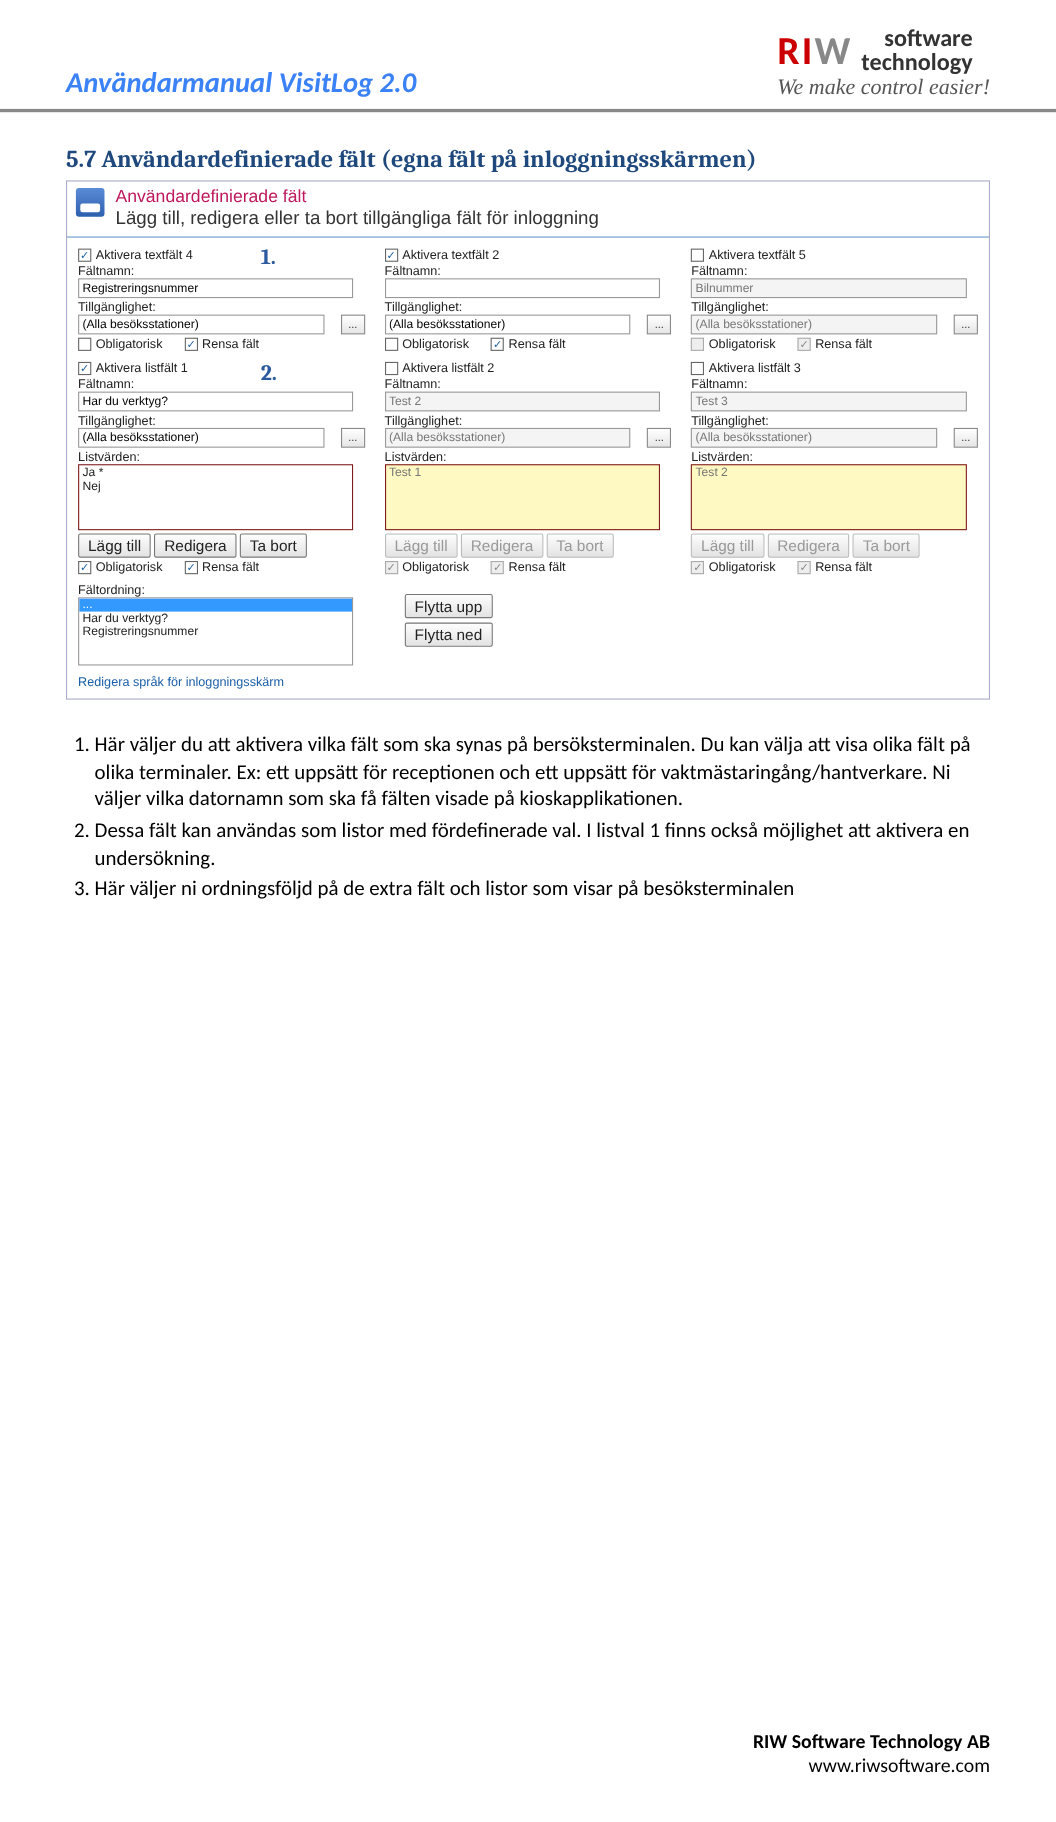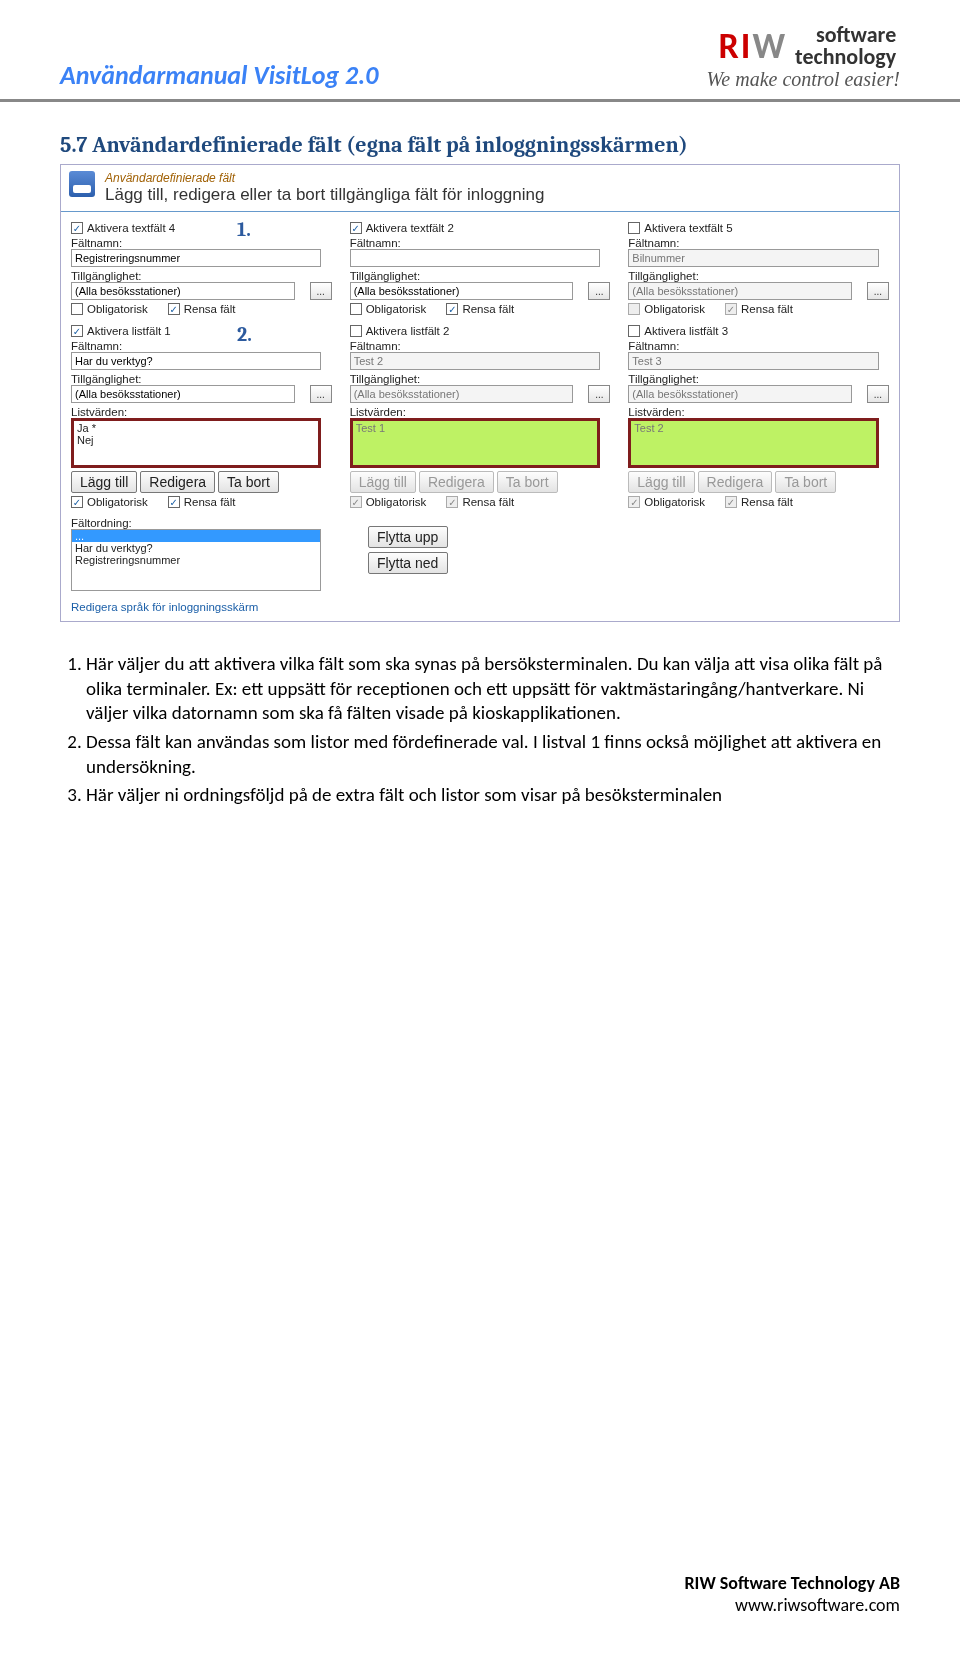--- a/index.html
+++ b/index.html
@@ -24,21 +24,20 @@
     font-style: italic;
     font-size: 26px;
     color: #3b82f6;
   }
   .logo-box { text-align: right; }
   .logo-top { display: flex; align-items: center; gap: 8px; }
   .logo-riw {
     font-size: 36px;
     font-weight: bold;
     letter-spacing: 2px;
-    margin-left: 12px;
   }
   .logo-r { color: #c00; }
   .logo-i { color: #c00; }
   .logo-w { color: #888; }
   .logo-text { display: inline-block; line-height: 1; }
   .logo-soft { font-size: 22px; font-weight: bold; color: #333; display:block; }
   .logo-tech { font-size: 22px; font-weight: bold; color: #333; display:block; }
   .logo-slogan {
     font-style: italic;
     font-family: cursive;
@@ -75,21 +74,21 @@
     width: 26px; height: 26px;
     background: linear-gradient(#5a8bd6,#2c5fad);
     border-radius: 3px;
     position: relative;
     flex-shrink: 0;
   }
   .panel-icon::after {
     content:""; position:absolute; left:4px; top:14px;
     width:18px; height:8px; background:#fff; border-radius:2px;
   }
-  .panel-title { color:#a16207; font-size:12px;font-style:italic; }
+  .panel-title { color:#be185d; font-size:16px; }
   .panel-sub { font-size: 17px; color:#333; }
   .grid3 {
     display: grid;
     grid-template-columns: 1fr 1fr 1fr;
     gap: 0 18px;
     padding: 10px 10px 6px 10px;
     position: relative;
   }
   .col { position: relative; }
   .lbl { font-size: 11.5px; display:block; margin-top:3px; }
@@ -113,25 +112,25 @@
   .cb-row { display:flex; gap:20px; margin-top:3px; align-items:center;}
   .cb { display:flex; align-items:center; gap:4px; }
   .cbx {
     width:12px; height:12px; border:1px solid #666; background:#fff;
     display:inline-flex; align-items:center; justify-content:center;
     font-size:10px; color:#1a5fa5;
   }
   .cbx.checked::after { content:"✓"; }
   .cbx.dis { background:#eee; color:#888; border-color:#aaa; }
   .listbox {
-    width:96%; height:50px; border:3px solid #7f1d1d;
+    width:96%; height:60px; border:1px solid #7f1d1d;
     background:#fff; font-size:11px; padding:1px 3px;
     overflow:hidden;
   }
-  .listbox.disabled { background:#bef264; color:#777; }
+  .listbox.disabled { background:#fef9c3; color:#777; }
   .btn-row { display:flex; gap:3px; margin-top:3px; }
   .btn {
     border:1px solid #777;
     background:linear-gradient(#fdfdfd,#e3e3e3);
     padding:2px 8px; font-size:14px;
     border-radius:2px;
   }
   .btn.dis { color:#999; border-color:#bbb; }
   .callout {
     position:absolute;

